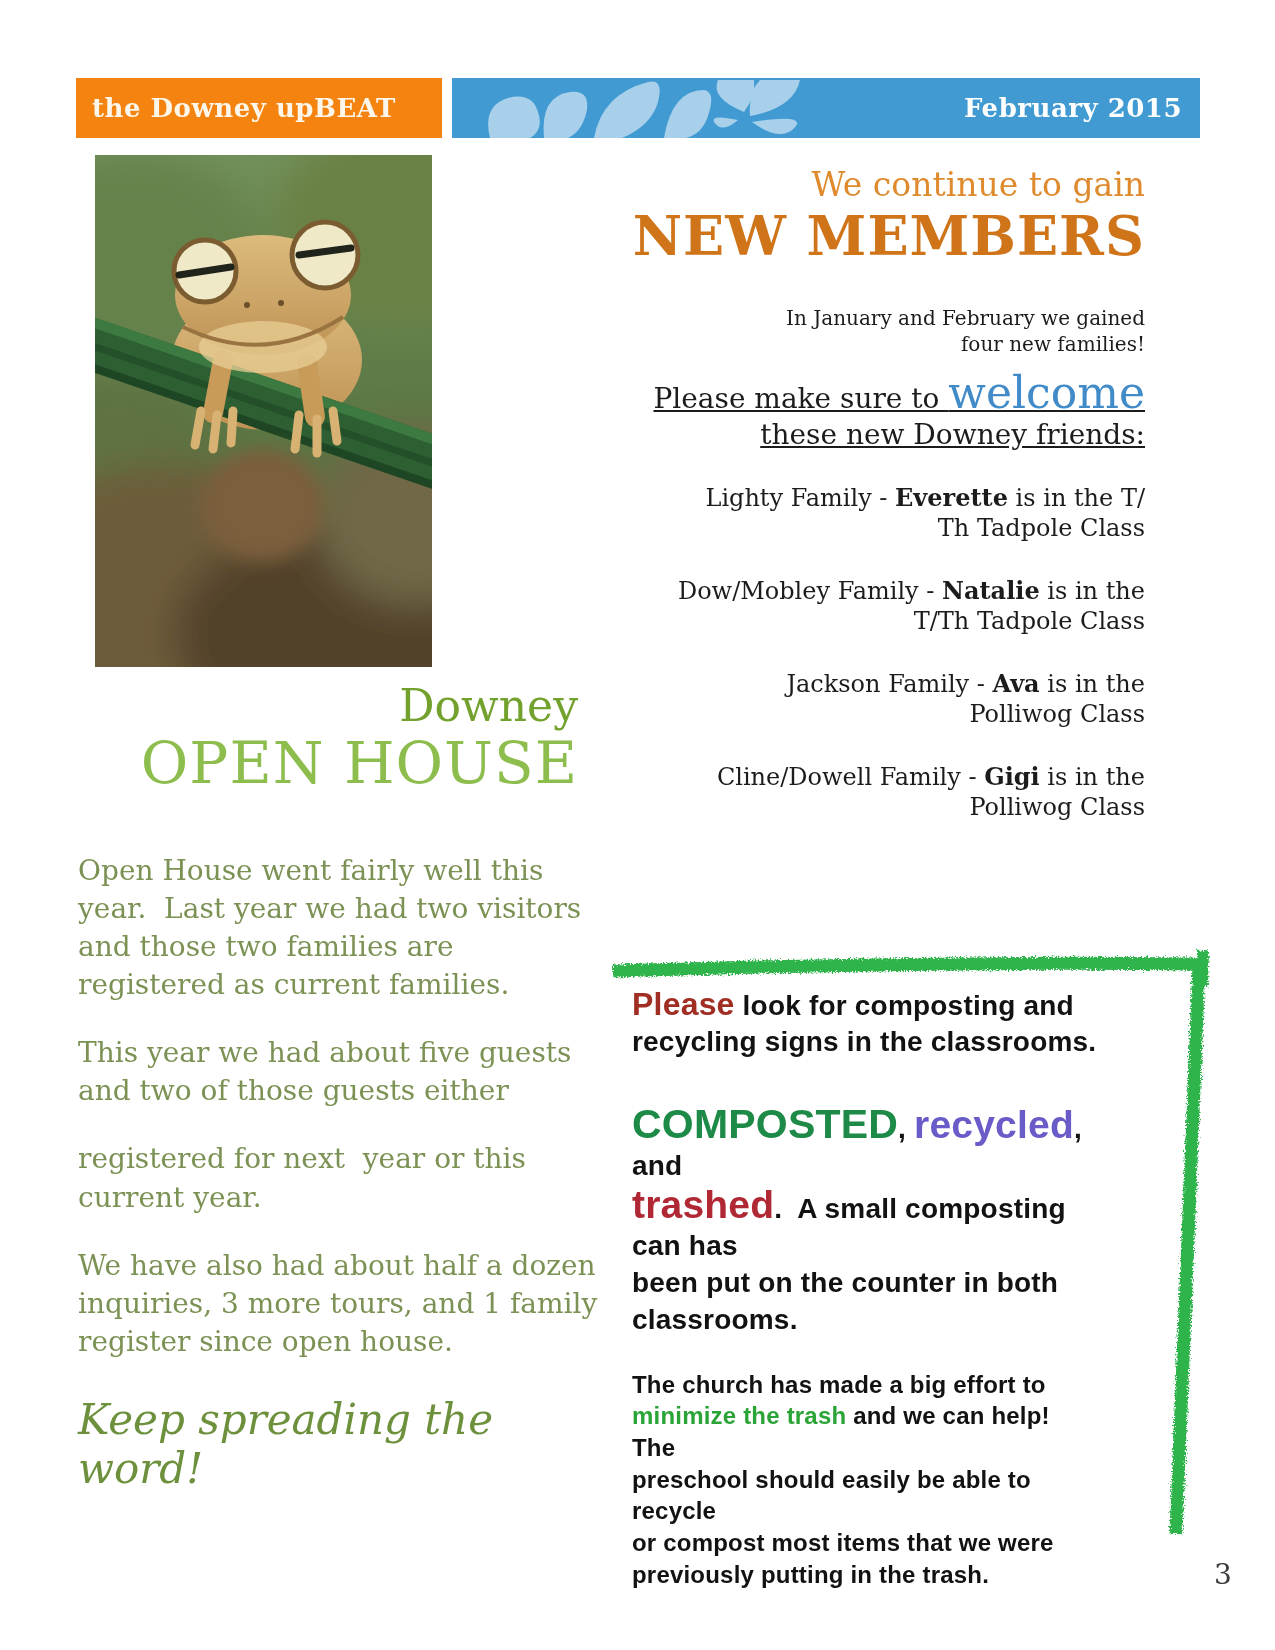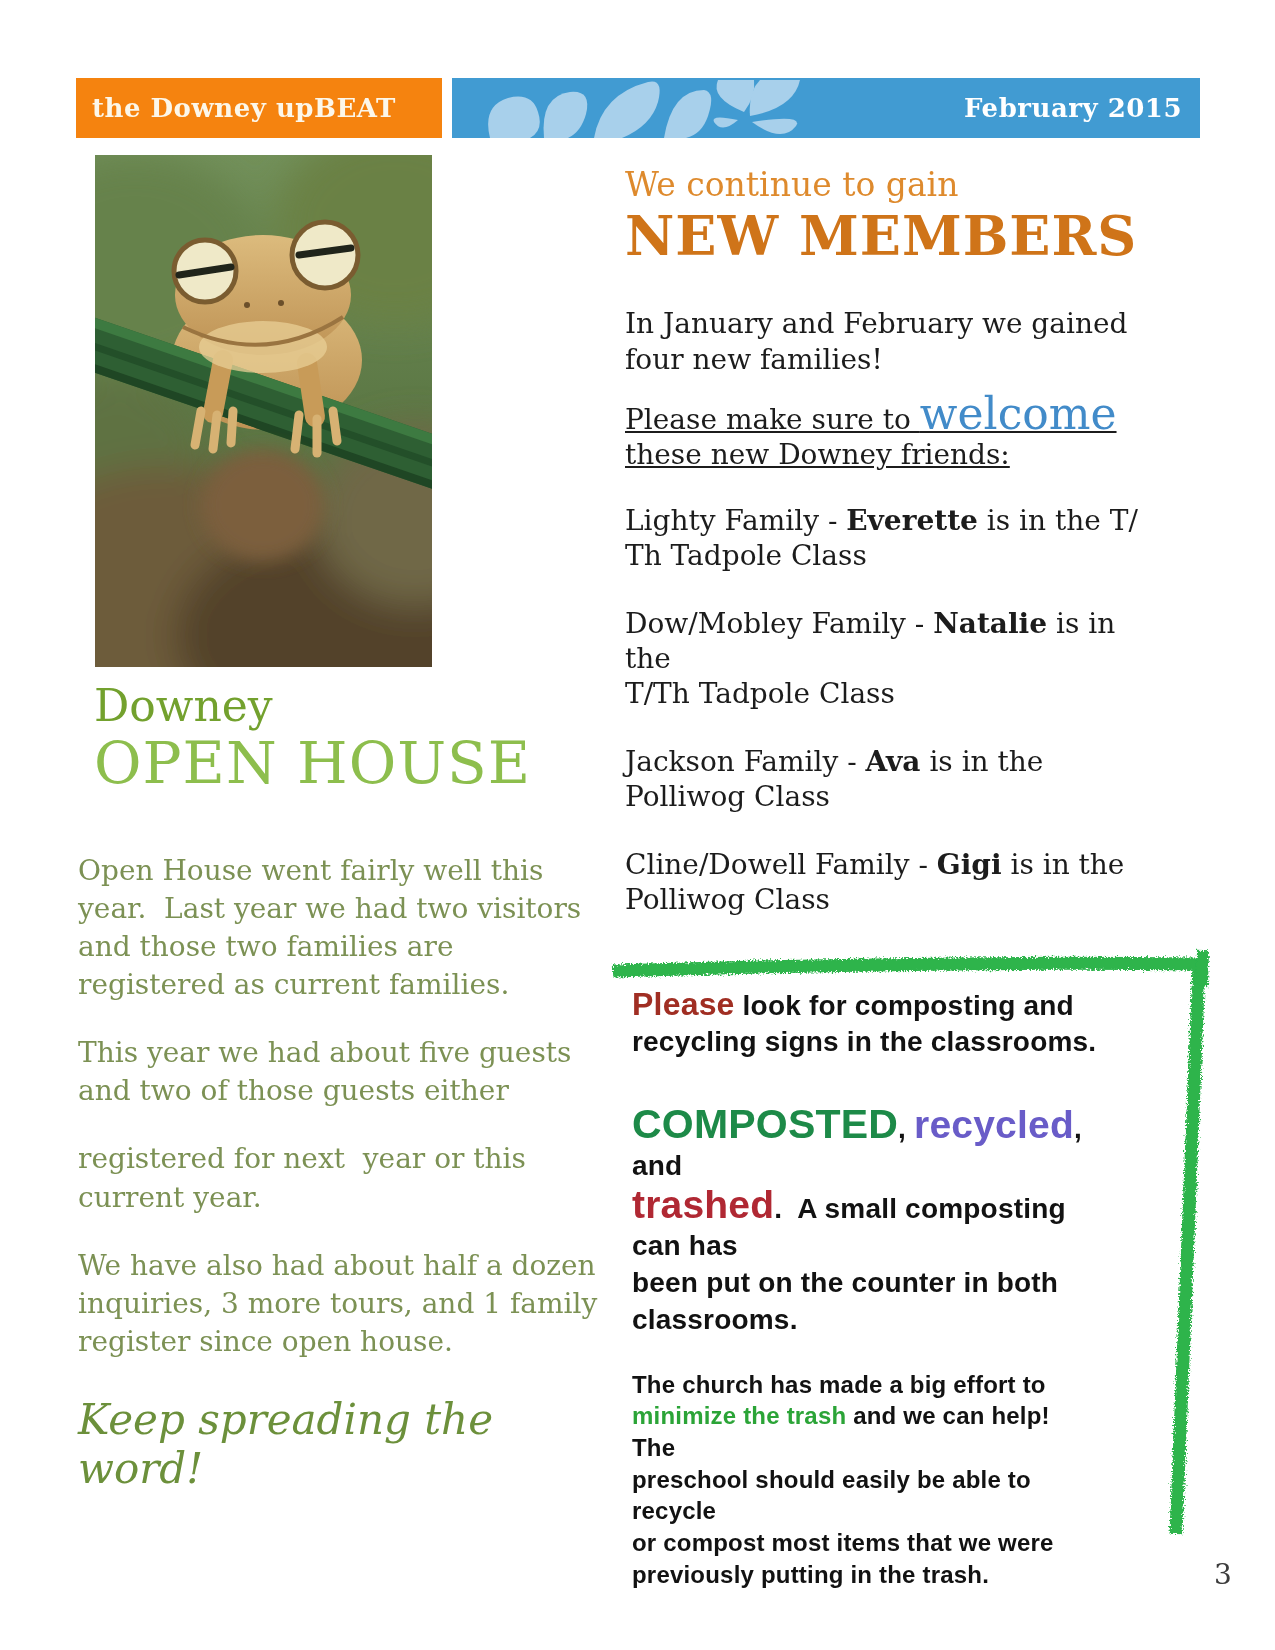--- a/index.html
+++ b/index.html
@@ -23,43 +23,43 @@
     position:absolute; right:18px; top:0; height:54px; line-height:60px;
     font-size:26px; font-weight:bold; letter-spacing:.5px;
   }
   .mast-blue svg{position:absolute; left:0; top:0;}
   
   .frog{
     position:absolute; left:95px; top:155px; width:337px; height:512px;
     margin:0; overflow:hidden;
   }
   
-  .lefttitle{position:absolute; left:94px; top:682px; width:500px;}
+  .lefttitle{position:absolute; left:78px; top:682px; width:500px;text-align:right;}
   .lefttitle .t1{font-size:44px; color:#73A12E; line-height:1.1;}
   .lefttitle .t2{font-size:58px; color:#8DBE4D; line-height:1.15; letter-spacing:1px;}
   .leftbody{position:absolute; left:78px; top:852px; width:520px; color:#7C9154;}
   .leftbody p{
     margin:0 0 30px 0; font-size:28px; line-height:1.36; white-space:pre-wrap;
   }
   .tagline{
     position:absolute; left:78px; top:1395px; width:540px;
     font-size:42px; font-style:italic; color:#6C903B; white-space:pre-wrap;
   }
   
-  .rightcol{position:absolute; left:625px; top:165px; width:520px; color:#1C1C1C;}
+  .rightcol{position:absolute; left:625px; top:165px; width:520px; color:#1C1C1C;text-align:right;}
   .kicker{font-size:33px; color:#DE8A2D; line-height:1.2;}
   .bigtitle{
     margin:2px 0 0 0; font-size:54px; font-weight:bold; color:#CF7419;
     line-height:1.1; letter-spacing:1px;
   }
-  .intro{margin:40px 0 0 0; font-size:28px; line-height:1.28; white-space:pre-wrap;}
+  .intro{margin:40px 0 0 0; font-size:20px; line-height:1.28; white-space:pre-wrap;}
   .welcomep{margin:14px 0 0 0; font-size:28px; line-height:1.28; white-space:pre-wrap;text-decoration:underline;}
   .welcome-word{font-size:44px; color:#428BC9; line-height:1;}
   .families{margin-top:30px;}
-  .families p{margin:0 0 33px 0; font-size:28px; line-height:1.25; white-space:pre-wrap;}
+  .families p{margin:0 0 33px 0; font-size:24px; line-height:1.25; white-space:pre-wrap;}
   .families b{font-weight:bold;}
   
   .marker-svg{position:absolute; left:0; top:0; pointer-events:none;}
   .notice{
     position:absolute; left:632px; top:988px; width:470px;
     font-family:"Liberation Sans","DejaVu Sans",sans-serif;
     font-weight:bold; color:#121212; letter-spacing:.2px;
   }
   .notice p{margin:0; white-space:pre-wrap;}
   .n1{font-size:28px; line-height:1.3;}

